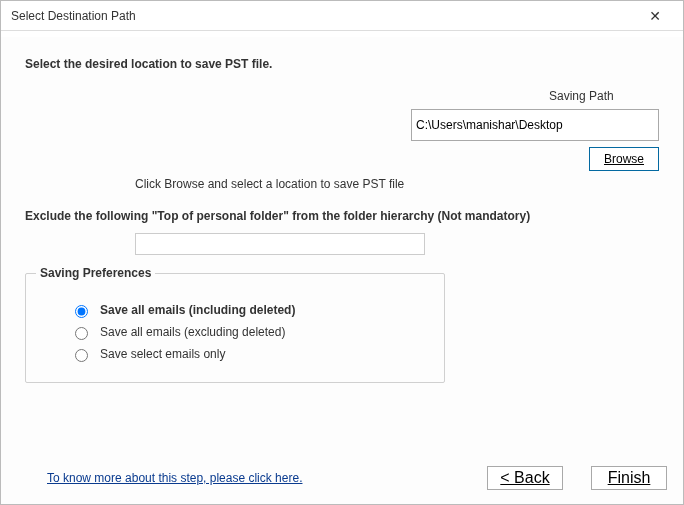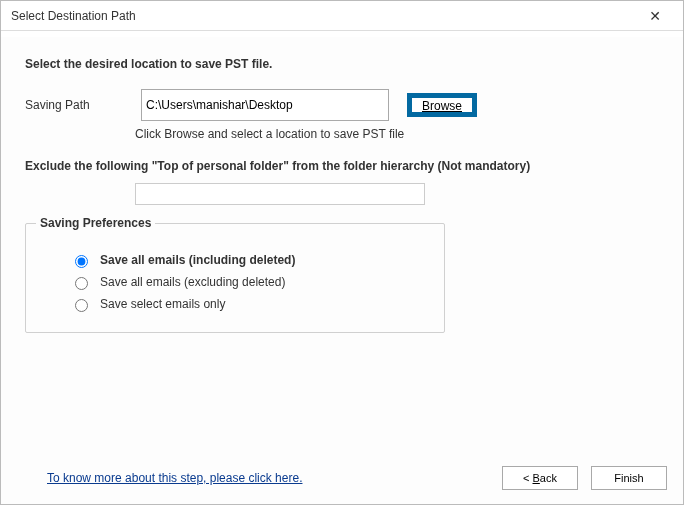--- a/index.html
+++ b/index.html
@@ -46,40 +46,41 @@
     position: relative;
     background: #fdfdfd;
   }
   .heading {
     font-weight: bold;
     margin-bottom: 18px;
     font-size: 12px;
   }
   .row {
     display: flex;
-    align-items: center;
+    align-items: flex-end;
     margin-bottom: 6px;
+    flex-direction: column;
   }
   .label-col {
     width: 110px;
     font-size: 12px;
   }
   .path-input {
     width: 248px;
     height: 22px;
     border: 1px solid #a9a9a9;
     padding: 15px 4px;
     font-size: 12px;
     font-family: inherit;
   }
   .browse-btn {
     margin-left: 12px;
     width: 70px;
     height: 24px;
-    border: 5px solid #0369a1;
+    border: 1px solid #0369a1;
     background: #fff;
     font-size: 12px;
     font-family: inherit;
     cursor: pointer;
   }
   .browse-btn span { text-decoration: underline; text-underline-offset: 1px; }
   .hint {
     margin-left: 110px;
     font-size: 12px;
     color: #333;
@@ -139,24 +140,25 @@
     text-decoration: underline;
     font-size: 12px;
     cursor: pointer;
     flex: 1;
   }
   .btn {
     width: 76px;
     height: 24px;
     border: 1px solid #a9a9a9;
     background: #fff;
-    font-size: 11px;
-    font-family: inherit;
-    cursor: pointer;
-    margin-left: 7px;
+    font-size: 16px;
+    font-family: inherit;
+    cursor: pointer;
+    margin-left: 22px;
+    text-decoration: underline;
   }
   .mnemonic { text-decoration: underline; text-underline-offset: 1px; }
 </style>
 </head>
 <body>
 
 <div class="window">
 
   <div class="titlebar">
     <span class="titlebar-title">Select Destination Path</span>

